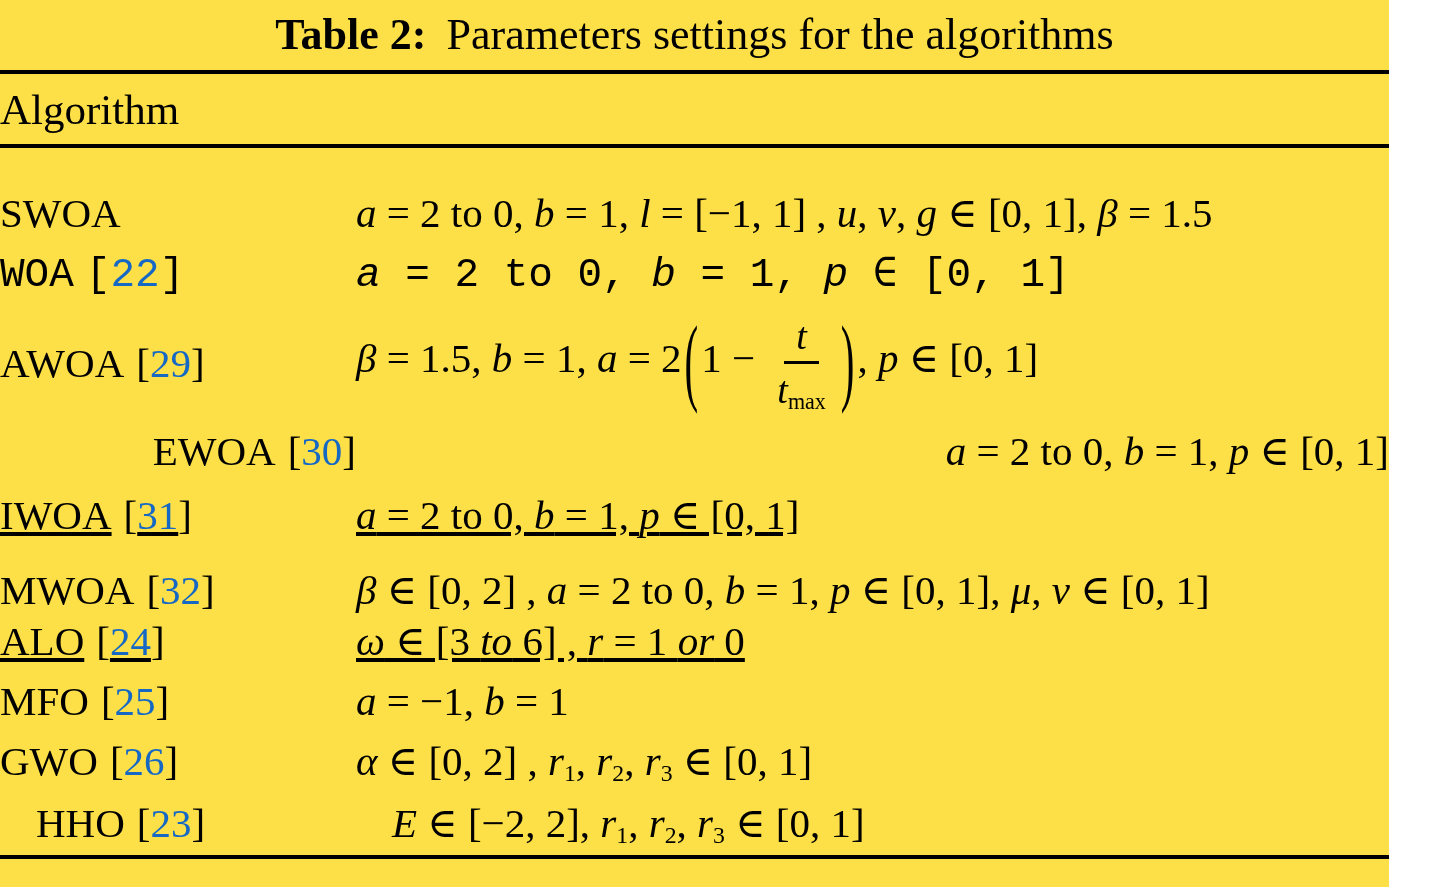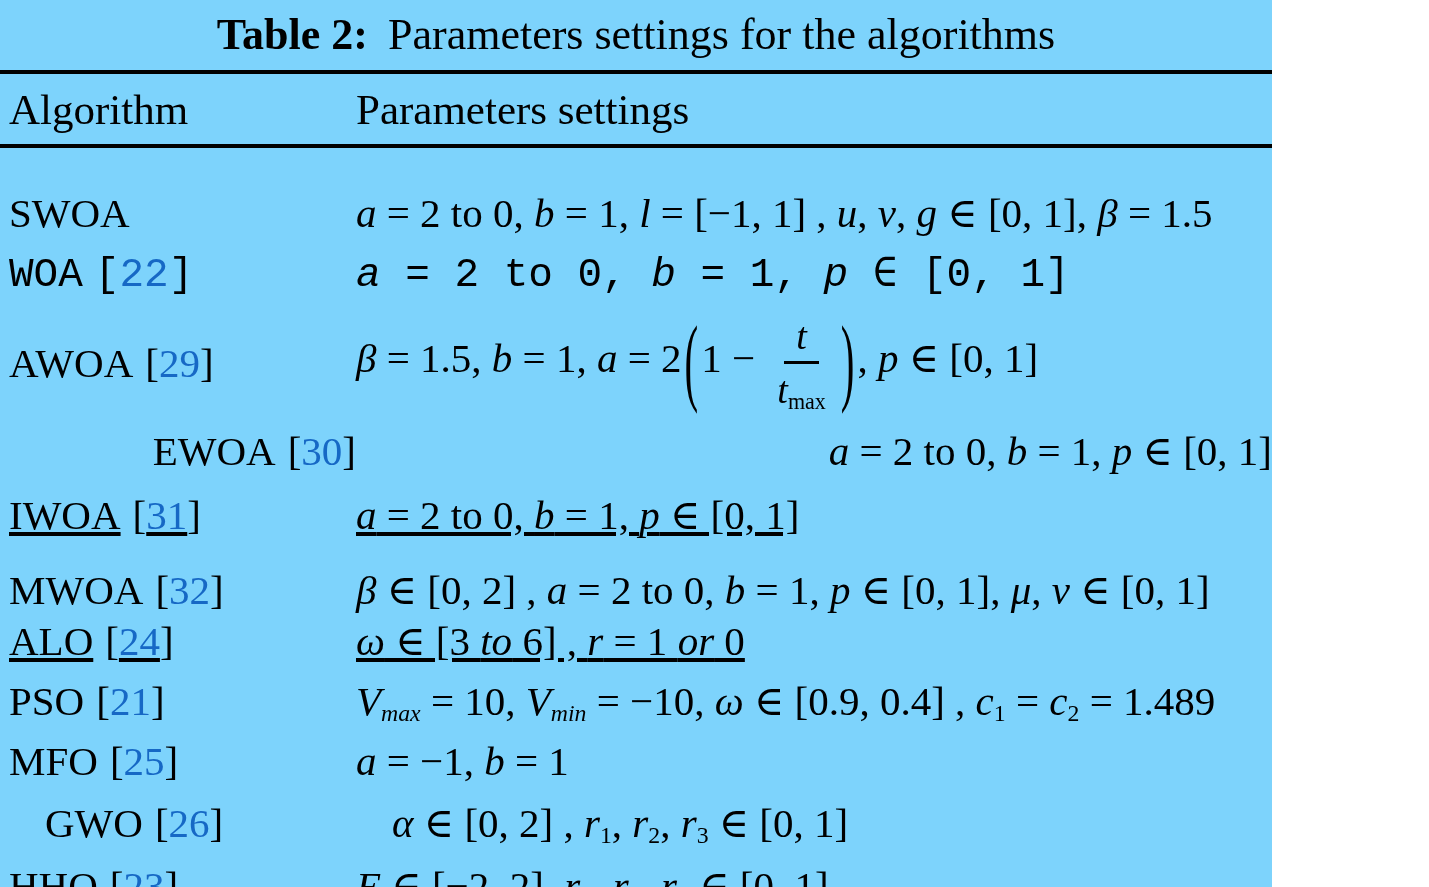--- a/index.html
+++ b/index.html
@@ -3,44 +3,44 @@
 <meta charset="utf-8">
 <style>
   html, body {
     margin: 0; padding: 0;
     background: #ffffff;
     font-family: "Liberation Serif", "DejaVu Serif", serif;
     color: #000000;
   }
   .page {
     position: relative;
-    width: 1272px;
+    width: 1389px;
     height: 887px;
     overflow: hidden;
-    background: #7dd3fc;
+    background: #fde047;
   }
   .caption {
     height: 70px;
     display: flex;
     align-items: center;
     justify-content: center;
     font-size: 44px;
     line-height: 1;
   }
   .caption .cap-label { font-weight: bold; margin-right: 20px; }
   .rule { height: 4px; background: #000000; width: 100%; }
   .hdr-row {
     height: 70px;
     display: flex;
     align-items: center;
     font-size: 43px;
   }
   .col1 {
     width: 356px;
-    padding-left: 9px;
+    padding-left: 0;
     box-sizing: border-box;
     flex: 0 0 auto;
     white-space: nowrap;
   }
   .col2 { flex: 1 1 auto; white-space: nowrap; }
   .row {
     display: flex;
     align-items: center;
     font-size: 41px;
     height: 63px;
@@ -95,21 +95,20 @@
 
   <div class="caption">
     <span class="cap-label">Table 2:</span>
     <span class="cap-text">Parameters settings for the algorithms</span>
   </div>
 
   <div class="rule"></div>
 
   <div class="hdr-row">
     <div class="col1">Algorithm</div>
-    <div class="col2">Parameters settings</div>
   </div>
 
   <div class="rule"></div>
 
   <div>
       <div class="row">
     <div class="col1">
       <span>SWOA</span>
     </div>
     <div class="col2 math"><i>a</i> = 2 to 0, <i>b</i> = 1, <i>l</i> = [−1, 1] , <i>u</i>, <i>v</i>, <i>g</i> ∈ [0, 1], <i>β</i> = 1.5</div>
@@ -148,26 +147,20 @@
     <div class="col2 math"><i>β</i> ∈ [0, 2] , <i>a</i> = 2 to 0, <i>b</i> = 1, <i>p</i> ∈ [0, 1], <i>μ</i>, <i>v</i> ∈ [0, 1]</div>
   </div>
       <div class="row">
     <div class="col1">
       <span>ALO</span><span class="cite"><span>[</span><span class="cite-num">24</span><span>]</span></span>
     </div>
     <div class="col2 math"><i>ω</i> ∈ [3 <i>to</i> 6] , <i>r</i> = 1 <i>or</i> 0</div>
   </div>
       <div class="row">
     <div class="col1">
-      <span>PSO</span><span class="cite"><span>[</span><span class="cite-num">21</span><span>]</span></span>
-    </div>
-    <div class="col2 math"><i>V</i><sub><i>max</i></sub> = 10, <i>V</i><sub><i>min</i></sub> = −10, <i>ω</i> ∈ [0.9, 0.4] , <i>c</i><sub>1</sub> = <i>c</i><sub>2</sub> = 1.489</div>
-  </div>
-      <div class="row">
-    <div class="col1">
       <span>MFO</span><span class="cite"><span>[</span><span class="cite-num">25</span><span>]</span></span>
     </div>
     <div class="col2 math"><i>a</i> = −1, <i>b</i> = 1</div>
   </div>
       <div class="row">
     <div class="col1">
       <span>GWO</span><span class="cite"><span>[</span><span class="cite-num">26</span><span>]</span></span>
     </div>
     <div class="col2 math"><i>α</i> ∈ [0, 2] , <i>r</i><sub>1</sub>, <i>r</i><sub>2</sub>, <i>r</i><sub>3</sub> ∈ [0, 1]</div>
   </div>

